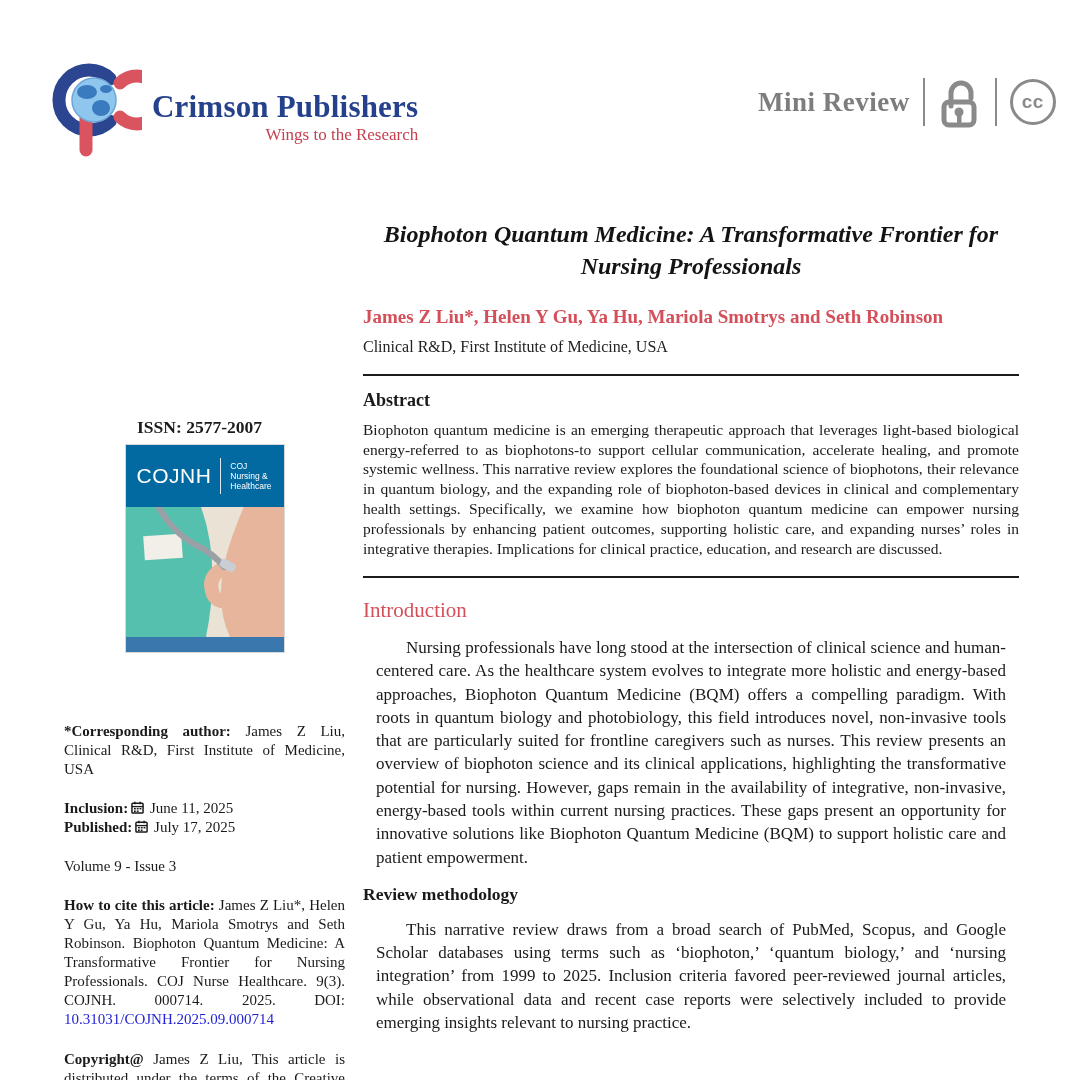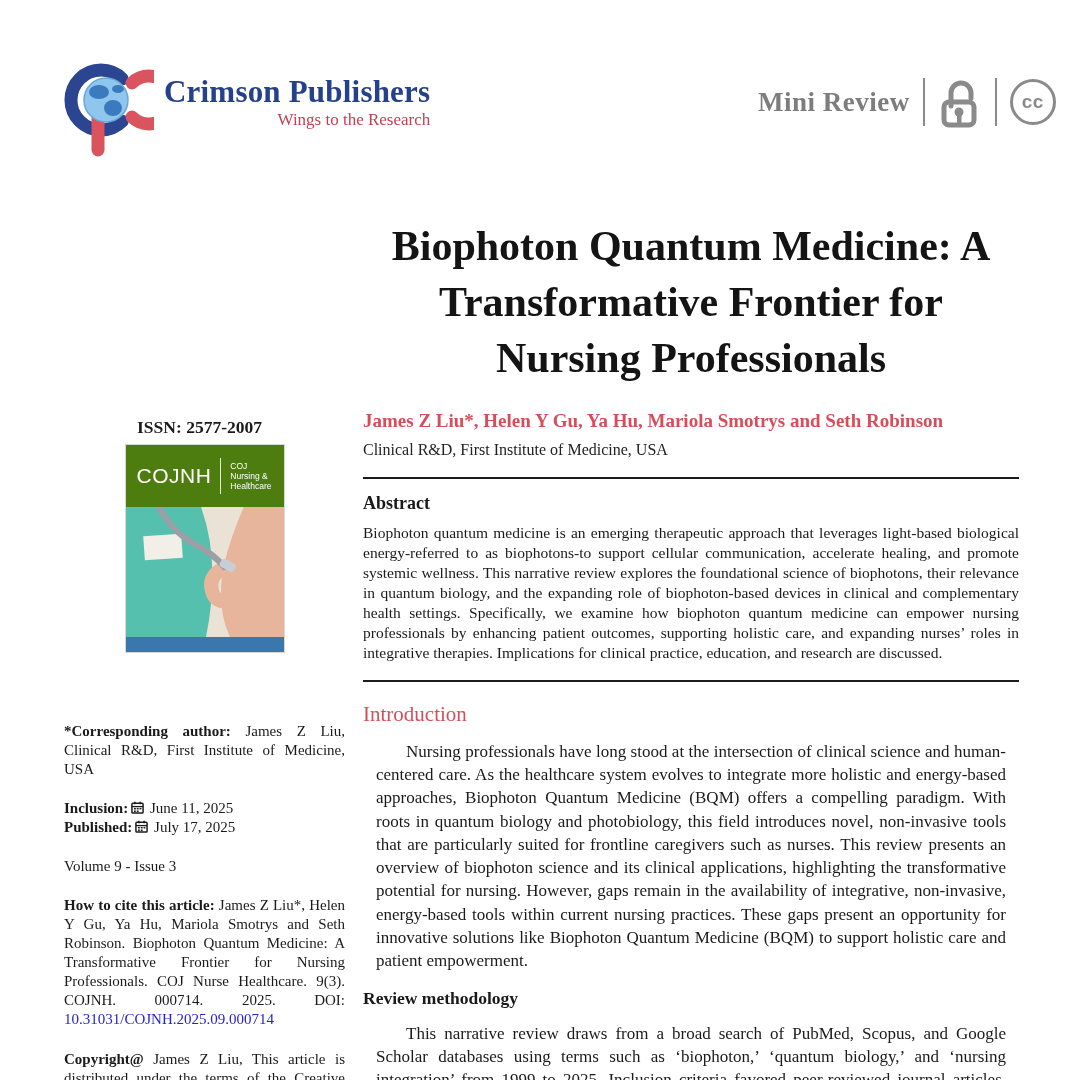--- a/index.html
+++ b/index.html
@@ -2,57 +2,57 @@
 <html><head>
 <meta charset="utf-8">
 <style>
   html,body{margin:0;padding:0;}
   body{
     width:1080px;height:1080px;position:relative;overflow:hidden;
     background:#ffffff;color:#1a1a1a;
     font-family:"Liberation Serif", serif;
   }
   
-  .logo-wrap{position:absolute;left:62px;top:58px;display:flex;align-items:flex-start;gap:10px;}
+  .logo-wrap{position:absolute;left:50px;top:58px;display:flex;align-items:center;gap:10px;}
   .logo-badge{width:92px;height:100px;flex:0 0 auto;}
   .logo-textcol{padding-top:18px;}
   .logo-name{font-size:31px;font-weight:bold;color:#26418c;letter-spacing:.2px;line-height:1;}
   .logo-tagline{font-size:17px;color:#c4404f;text-align:right;margin-top:4px;line-height:1;}
   .header-right{position:absolute;left:758px;top:76px;display:flex;align-items:center;gap:13px;}
   .article-type{font-size:27px;font-weight:bold;color:#7d7d7d;letter-spacing:.5px;}
   .vbar{width:2px;height:48px;background:#8a8a8a;}
   .oa-icon{width:44px;height:52px;}
   .cc-badge{width:40px;height:40px;border:3px solid #8a8a8a;border-radius:50%;
     display:flex;align-items:center;justify-content:center;
     color:#8a8a8a;font-weight:bold;font-size:19px;font-family:"Liberation Sans",sans-serif;
     letter-spacing:.5px;}
   
   .sidebar{position:absolute;left:64px;top:416px;width:281px;font-size:15px;line-height:1.26;}
   .issn-cover{width:158px;margin:0 auto;}
   .issn{font-size:17.5px;font-weight:bold;text-align:center;white-space:nowrap;margin:0 0 7px -10px;}
   .cover{width:158px;height:207px;display:flex;flex-direction:column;box-shadow:0 0 0 1px #d8d8d8;}
-  .cover-head{height:62px;background:#4d7c0f;display:flex;align-items:center;gap:9px;padding-left:11px;box-sizing:border-box;}
+  .cover-head{height:62px;background:#0369a1;display:flex;align-items:center;gap:9px;padding-left:11px;box-sizing:border-box;}
   .cover-abbrev{color:#fff;font-family:"Liberation Sans",sans-serif;font-size:21px;letter-spacing:.5px;}
   .cover-vbar{width:1px;height:36px;background:rgba(255,255,255,.85);}
   .cover-journal{color:#fff;font-family:"Liberation Sans",sans-serif;font-size:8.5px;line-height:1.2;}
   .cover-photo{flex:1;position:relative;overflow:hidden;background:#eae2d4;}
   .cover-foot{height:15px;background:#3a77ac;}
   .side-block{margin:0;text-align:justify;}
   .side-label{font-weight:bold;}
   .mt-corresponding{margin-top:70px;}
   .mt-dates{margin-top:20px;text-align:left;}
   .date-line{white-space:nowrap;}
   .cal-icon{display:inline-block;width:13px;height:13px;vertical-align:-1px;margin:0 2px 0 3px;}
   .mt-volume{margin-top:20px;text-align:left;}
   .mt-cite{margin-top:21px;}
   .doi-link{color:#2323d6;text-decoration:none;}
   .mt-copy{margin-top:21px;}
   
   .main{position:absolute;left:363px;top:219px;width:656px;}
-  .title{font-size:42px;font-weight:bold;text-align:center;line-height:1.33;color:#141414;margin:0;}
+  .title{font-size:24px;font-weight:bold;text-align:center;line-height:1.33;color:#141414;margin:0;font-style:italic;}
   .authors{color:#d44f5a;font-weight:bold;font-size:19px;margin:23px 0 0 0;line-height:1.15;}
   .affiliation{font-size:16px;margin:10px 0 0 0;color:#222;}
   .rule{border:none;border-top:2.5px solid #1c1c1c;margin:0;}
   .rule-1{margin-top:18px;}
   .abstract-head{font-size:18px;font-weight:bold;margin:14px 0 9px 0;}
   .abstract-body{font-size:15.5px;line-height:1.285;text-align:justify;margin:4px 0 17px 0;}
   .section-head{color:#d44f5a;font-size:21px;font-weight:normal;margin:20px 0 12px 0;}
   .para{font-size:17px;line-height:1.37;text-align:justify;text-indent:30px;margin:13px;}
   .subsection-head{font-size:17.5px;font-weight:bold;margin:15px 0 10px 0;}
 </style>

